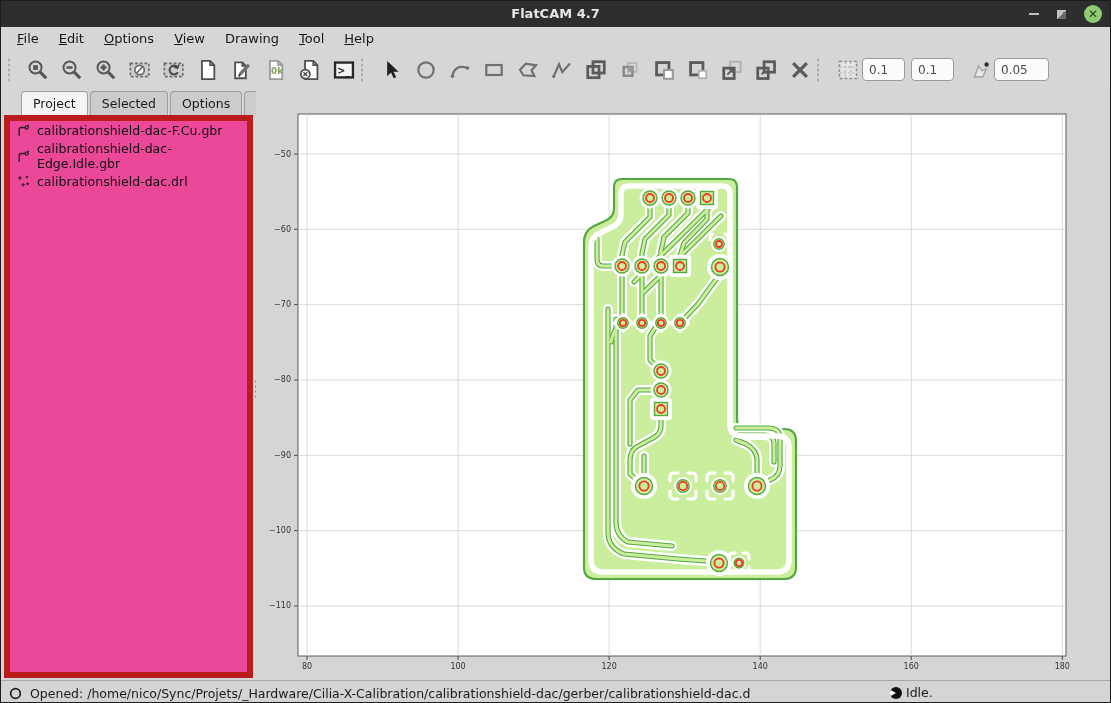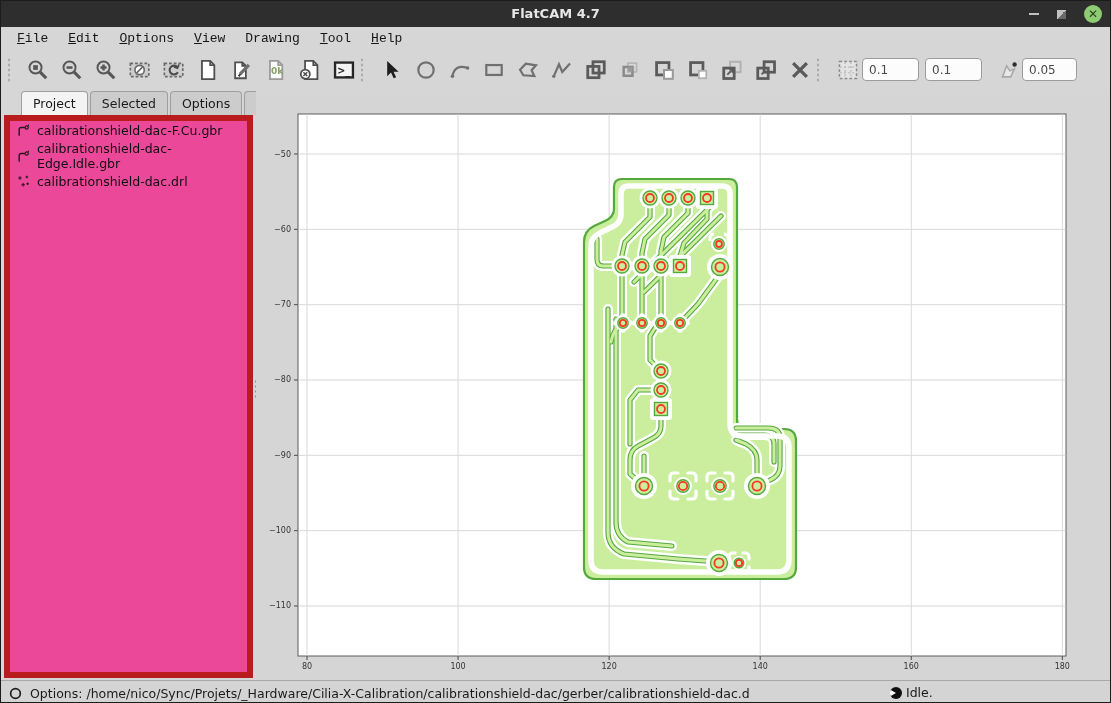--- a/index.html
+++ b/index.html
@@ -10,31 +10,31 @@
   .titlebar{position:absolute;left:0;top:0;width:100%;height:26px;background:#2e2e2e;}
   .title{position:absolute;left:0;right:0;top:5px;text-align:center;color:#e6e6e6;
     font-size:13px;font-weight:bold;}
   .winbtns{position:absolute;right:8px;top:0;height:26px;display:flex;align-items:center;gap:18px;}
   .btn-min{width:10px;height:2px;background:#c0c0c0;}
   .btn-max{width:9px;height:9px;background:linear-gradient(135deg,#c0c0c0 50%,#6a6a6a 50%);}
   .btn-close{width:18px;height:18px;border-radius:50%;background:#8fcb72;color:#27431f;
     font-size:12px;font-weight:bold;display:flex;align-items:center;justify-content:center;line-height:1;}
   
   .menubar{position:absolute;left:0;top:26px;width:100%;height:23px;display:flex;
-    align-items:center;padding-left:6px;font-size:13px;color:#161616;font-family:Liberation Mono, monospace;}
+    align-items:center;padding-left:6px;font-size:13px;color:#161616;}
   .menu-item{padding:2px 10px;cursor:default;}
   
   .toolbar{position:absolute;left:0;top:49px;width:100%;height:39px;display:flex;align-items:center;}
   .tb-handle{width:4px;height:26px;margin:0 4px 0 6px;
     background-image:radial-gradient(circle,#9a9a9a 1px,transparent 1.2px);background-size:4px 5px;background-position:center;}
   .tb-sep{width:4px;height:26px;margin:0 5px;
     background-image:radial-gradient(circle,#9a9a9a 1px,transparent 1.2px);background-size:4px 5px;background-position:center;}
   .tb-btn{width:34px;height:32px;display:flex;align-items:center;justify-content:flex-end;border-radius:3px;}
   .tb-btn svg{display:block;}
-  .tb-input{width:57px;height:23px;border:1px solid #9c9c9c;border-radius:4px;background:#fcfcfc;
+  .tb-input{width:43px;height:23px;border:1px solid #9c9c9c;border-radius:4px;background:#fcfcfc;
     font-family:"DejaVu Sans",sans-serif;font-size:12px;color:#4a4a4a;padding:0 0 0 6px;margin:0 3px;}
   
   .tabbar{position:absolute;left:3px;top:90px;height:24px;display:flex;align-items:flex-end;padding-left:17px;}
   .tab{font-size:12.5px;color:#1a1a1a;padding:4px 11px 4px;border:1px solid #9e9e9e;border-bottom:none;
     border-radius:4px 4px 0 0;background:#cccccc;margin-right:2px;height:24px;}
   .tab.active{background:#f4f4f4;height:24px;}
   
   .panel{position:absolute;left:3px;top:114px;width:249px;height:563px;background:#ec4899;
     border:6px solid #b91c1c;overflow:hidden;}
   .proj-item{display:flex;align-items:center;gap:6px;padding:2px 4px 1px 6px;font-size:12.5px;color:#101010;}
@@ -494,21 +494,21 @@
           <circle cx="441" cy="449" r="3.2" fill="none" stroke="#f53a22" stroke-width="1.8"></circle>
         </g>
       </svg>
     </div>
 
   <div class="statusbar">
     <div class="status-left">
       <svg width="13" height="13" viewBox="0 0 14 14">
           <circle cx="7" cy="7" r="5.2" fill="none" stroke="#1e1e1e" stroke-width="1.8"></circle>
         </svg>
-      <span>Options: /home/nico/Sync/Projets/_Hardware/Cilia-X-Calibration/calibrationshield-dac/gerber/calibrationshield-dac.d</span>
+      <span>Opened: /home/nico/Sync/Projets/_Hardware/Cilia-X-Calibration/calibrationshield-dac/gerber/calibrationshield-dac.d</span>
     </div>
     <span class="status-units">[mm]</span>
     <svg class="status-act" width="14" height="14" viewBox="0 0 14 14">
         <circle cx="7" cy="7" r="6" fill="#101010"></circle>
         <path d="M7 7 L1.8 3.9 A6 6 0 0 0 1.8 10.1 Z" fill="#ffffff"></path>
       </svg>
     <span class="status-state">Idle.</span>
   </div>
 
 </div>

